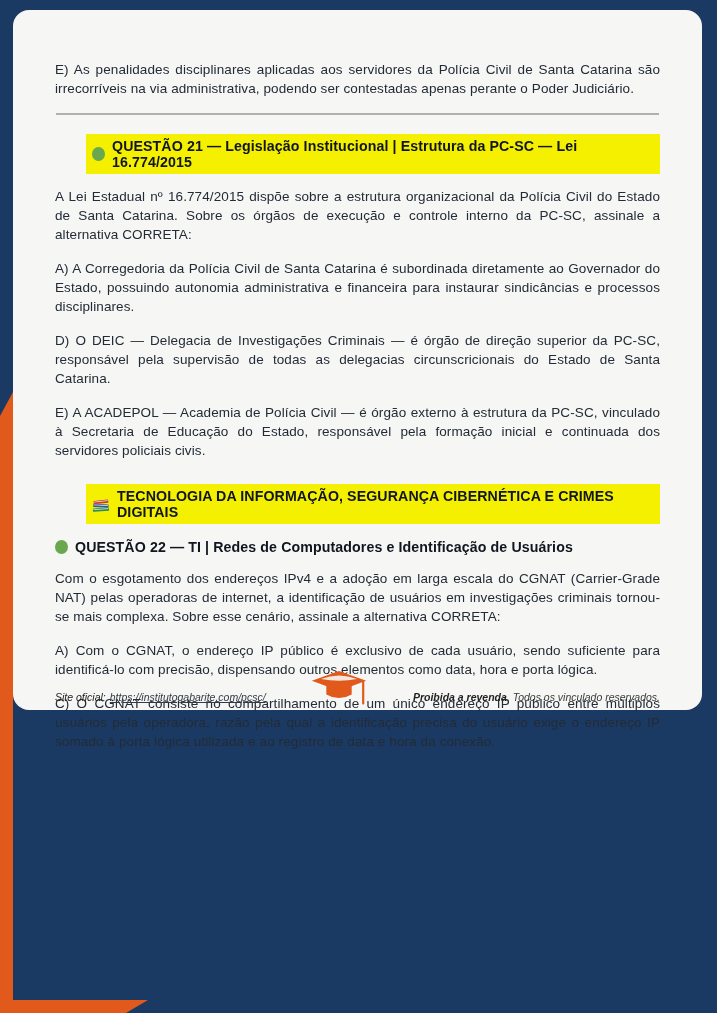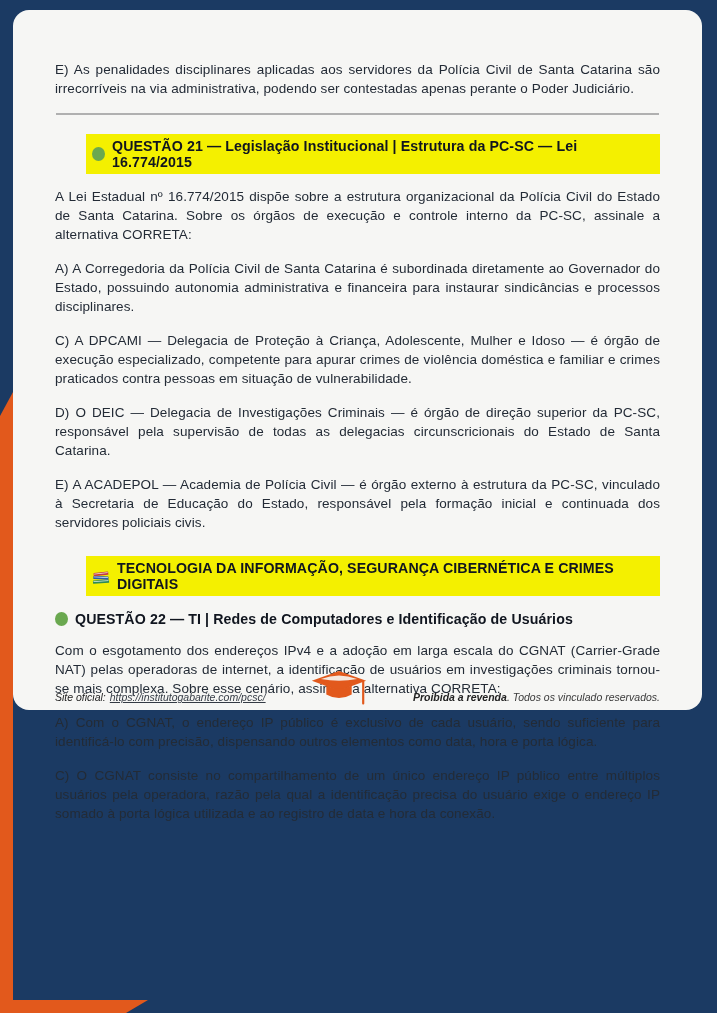--- a/index.html
+++ b/index.html
@@ -98,21 +98,20 @@
   <hr class="divider">
 
   <div class="hl-header">
     <span class="dot"></span>
     <span>QUESTÃO 21 — Legislação Institucional | Estrutura da PC-SC — Lei 16.774/2015</span>
   </div>
 
   <p class="body-text">A Lei Estadual nº 16.774/2015 dispõe sobre a estrutura organizacional da Polícia Civil do Estado de Santa Catarina. Sobre os órgãos de execução e controle interno da PC-SC, assinale a alternativa CORRETA:</p>
 
   <p class="body-text">A) A Corregedoria da Polícia Civil de Santa Catarina é subordinada diretamente ao Governador do Estado, possuindo autonomia administrativa e financeira para instaurar sindicâncias e processos disciplinares.</p>
-  <p class="body-text">C) A DPCAMI — Delegacia de Proteção à Criança, Adolescente, Mulher e Idoso — é órgão de execução especializado, competente para apurar crimes de violência doméstica e familiar e crimes praticados contra pessoas em situação de vulnerabilidade.</p>
   <p class="body-text">D) O DEIC — Delegacia de Investigações Criminais — é órgão de direção superior da PC-SC, responsável pela supervisão de todas as delegacias circunscricionais do Estado de Santa Catarina.</p>
   <p class="body-text">E) A ACADEPOL — Academia de Polícia Civil — é órgão externo à estrutura da PC-SC, vinculado à Secretaria de Educação do Estado, responsável pela formação inicial e continuada dos servidores policiais civis.</p>
 
   <div class="section-gap"></div>
 
   <div class="hl-header">
     <span class="cap-icon" style="line-height:0;">
       <svg width="18" height="17" viewBox="0 0 20 19">
         <g transform="rotate(-4 10 15)">
           <rect x="1" y="13.5" width="18" height="3.6" rx="0.6" fill="#2e8b57"></rect>

